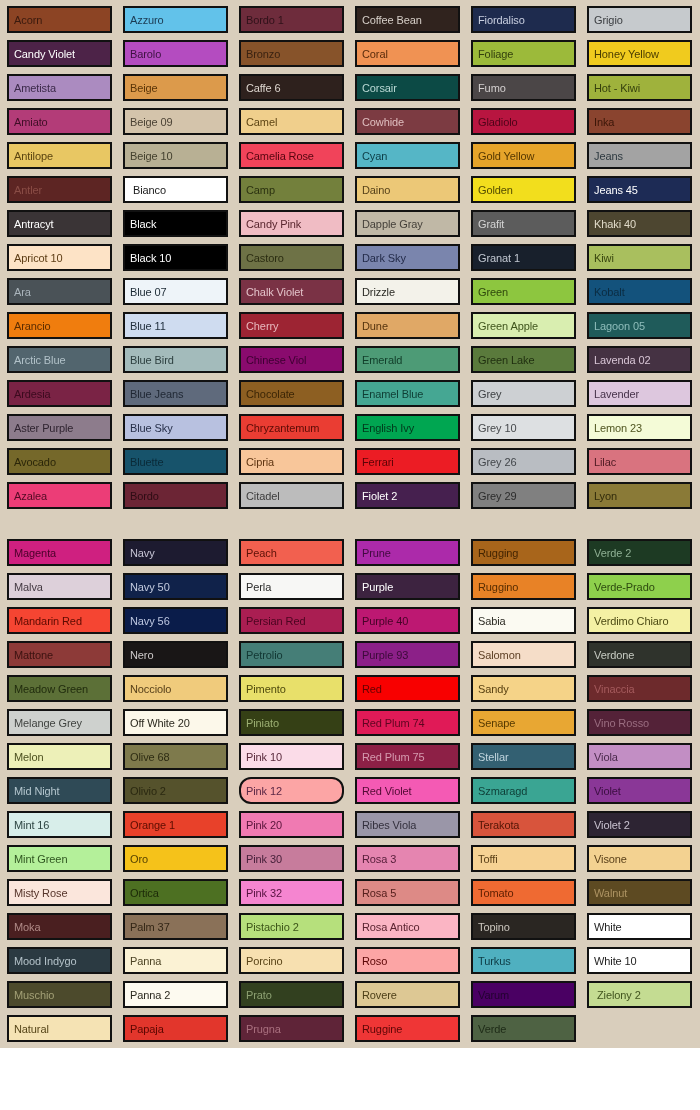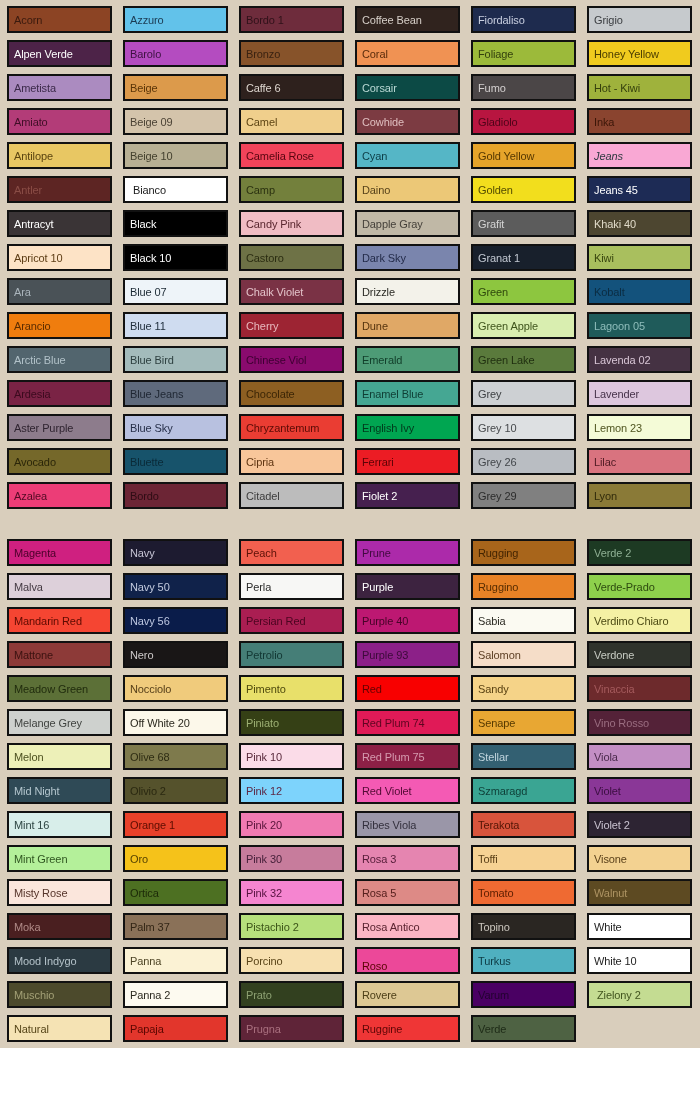--- a/index.html
+++ b/index.html
@@ -58,21 +58,21 @@
       <div class="swatch" title="Coffee Bean" style="background: rgb(48, 35, 30); border-color: rgb(17, 17, 17);">
         <span class="swatch-label" style="color: rgb(214, 207, 200);">Coffee Bean</span>
       </div>
       <div class="swatch" title="Fiordaliso" style="background: rgb(30, 43, 78); border-color: rgb(17, 17, 17);">
         <span class="swatch-label" style="color: rgb(201, 207, 224);">Fiordaliso</span>
       </div>
       <div class="swatch" title="Grigio" style="background: rgb(198, 202, 205); border-color: rgb(17, 17, 17);">
         <span class="swatch-label" style="color: rgb(58, 61, 64);">Grigio</span>
       </div>
       <div class="swatch" title="Alpen Violet" style="background: rgb(77, 35, 72); border-color: rgb(17, 17, 17);">
-        <span class="swatch-label" style="color: rgb(255, 255, 255);">Alpen Verde</span>
+        <span class="swatch-label" style="color: rgb(255, 255, 255);">Candy Violet</span>
       </div>
       <div class="swatch" title="Barolo" style="background: rgb(180, 76, 192); border-color: rgb(17, 17, 17);">
         <span class="swatch-label" style="color: rgb(61, 18, 66);">Barolo</span>
       </div>
       <div class="swatch" title="Bronzo" style="background: rgb(135, 83, 42); border-color: rgb(17, 17, 17);">
         <span class="swatch-label" style="color: rgb(58, 34, 17);">Bronzo</span>
       </div>
       <div class="swatch" title="Coral" style="background: rgb(240, 146, 83); border-color: rgb(17, 17, 17);">
         <span class="swatch-label" style="color: rgb(90, 44, 12); text-align: center;">Coral</span>
       </div>
@@ -126,21 +126,21 @@
       </div>
       <div class="swatch" title="Camelia Rose" style="background: rgb(241, 67, 90); border-color: rgb(17, 17, 17);">
         <span class="swatch-label" style="color: rgb(86, 5, 15);">Camelia Rose</span>
       </div>
       <div class="swatch" title="Cyan" style="background: rgb(85, 182, 198); border-color: rgb(17, 17, 17);">
         <span class="swatch-label" style="color: rgb(13, 61, 70);">Cyan</span>
       </div>
       <div class="swatch" title="Gold Yellow" style="background: rgb(230, 164, 42); border-color: rgb(17, 17, 17);">
         <span class="swatch-label" style="color: rgb(85, 55, 0);">Gold Yellow</span>
       </div>
-      <div class="swatch" title="Jeans" style="background: #f9a8d4; border-color: rgb(17, 17, 17); font-style: italic;">
+      <div class="swatch" title="Jeans" style="background: #a3a3a3; border-color: rgb(17, 17, 17);">
         <span class="swatch-label" style="color: rgb(45, 57, 64);">Jeans</span>
       </div>
       <div class="swatch" title="Antler" style="background: rgb(93, 37, 35); border-color: rgb(17, 17, 17);">
         <span class="swatch-label" style="color: rgb(138, 77, 70);">Antler</span>
       </div>
       <div class="swatch" title="Bianco" style="background: rgb(255, 255, 255); border-color: rgb(17, 17, 17); padding-left: 8px;">
         <span class="swatch-label" style="color: rgb(26, 26, 26);">Bianco</span>
       </div>
       <div class="swatch" title="Camp" style="background: rgb(115, 128, 60); border-color: rgb(17, 17, 17);">
         <span class="swatch-label" style="color: rgb(43, 49, 16);">Camp</span>
@@ -446,21 +446,21 @@
       </div>
       <div class="swatch" title="Viola" style="background: rgb(194, 142, 196); border-color: rgb(17, 17, 17);">
         <span class="swatch-label" style="color: rgb(74, 42, 76);">Viola</span>
       </div>
       <div class="swatch" title="Mid Night" style="background: rgb(47, 74, 86); border-color: rgb(17, 17, 17);">
         <span class="swatch-label" style="color: rgb(180, 198, 206);">Mid Night</span>
       </div>
       <div class="swatch" title="Olivio 2" style="background: rgb(85, 82, 44); border-color: rgb(17, 17, 17);">
         <span class="swatch-label" style="color: rgb(42, 40, 16);">Olivio 2</span>
       </div>
-      <div class="swatch" title="Pink 12" style="background: #7dd3fc; border-color: rgb(17, 17, 17);">
+      <div class="swatch" title="Pink 12" style="background: #fca5a5; border-color: rgb(17, 17, 17); border-radius: 12px;">
         <span class="swatch-label" style="color: rgb(92, 40, 70);">Pink 12</span>
       </div>
       <div class="swatch" title="Red Violet" style="background: rgb(244, 90, 180); border-color: rgb(17, 17, 17);">
         <span class="swatch-label" style="color: rgb(82, 10, 52);">Red Violet</span>
       </div>
       <div class="swatch" title="Szmaragd" style="background: rgb(58, 165, 147); border-color: rgb(17, 17, 17);">
         <span class="swatch-label" style="color: rgb(14, 62, 55);">Szmaragd</span>
       </div>
       <div class="swatch" title="Violet" style="background: rgb(138, 55, 151); border-color: rgb(17, 17, 17);">
         <span class="swatch-label" style="color: rgb(58, 14, 64);">Violet</span>
@@ -539,21 +539,21 @@
       </div>
       <div class="swatch" title="Mood Indygo" style="background: rgb(43, 58, 66); border-color: rgb(17, 17, 17);">
         <span class="swatch-label" style="color: rgb(180, 194, 201);">Mood Indygo</span>
       </div>
       <div class="swatch" title="Panna" style="background: rgb(251, 242, 212); border-color: rgb(17, 17, 17);">
         <span class="swatch-label" style="color: rgb(77, 68, 37);">Panna</span>
       </div>
       <div class="swatch" title="Porcino" style="background: rgb(247, 224, 176); border-color: rgb(17, 17, 17);">
         <span class="swatch-label" style="color: rgb(90, 68, 24);">Porcino</span>
       </div>
-      <div class="swatch" title="Roso" style="background: #ec4899; border-color: rgb(17, 17, 17); align-items: flex-end;">
+      <div class="swatch" title="Roso" style="background: #fca5a5; border-color: rgb(17, 17, 17);">
         <span class="swatch-label" style="color: rgb(90, 4, 4);">Roso</span>
       </div>
       <div class="swatch" title="Turkus" style="background: rgb(79, 176, 192); border-color: rgb(17, 17, 17);">
         <span class="swatch-label" style="color: rgb(14, 60, 69);">Turkus</span>
       </div>
       <div class="swatch" title="White 10" style="background: rgb(255, 255, 255); border-color: rgb(17, 17, 17);">
         <span class="swatch-label" style="color: rgb(29, 29, 29);">White 10</span>
       </div>
       <div class="swatch" title="Muschio" style="background: rgb(76, 74, 44); border-color: rgb(17, 17, 17);">
         <span class="swatch-label" style="color: rgb(163, 160, 118);">Muschio</span>

